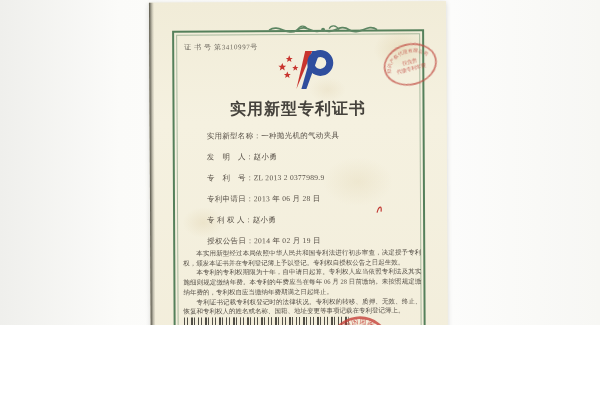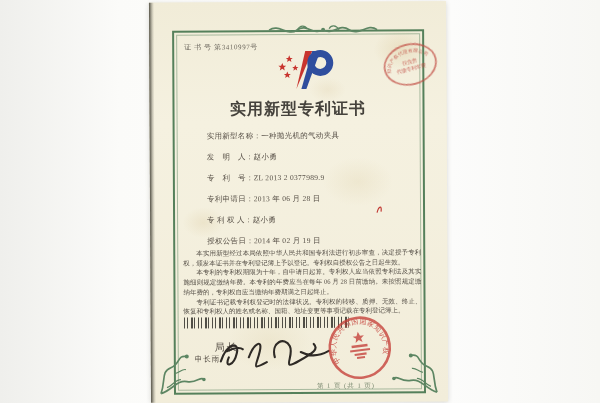--- a/index.html
+++ b/index.html
@@ -1,17 +1,17 @@
 <!DOCTYPE html>
 <html><head>
 <meta charset="utf-8">
 <style>
   * { margin:0; padding:0; box-sizing:border-box; }
   body { font-family:"Liberation Serif","DejaVu Serif",serif; }
-  .photo { position:relative; width:600px; height:403px; overflow:hidden;
+  .photo { position:relative; width:600px; height:325px; overflow:hidden;
     background:linear-gradient(90deg,#efefec,#fbfbf9 20%,#ffffff 60%,#f7f7f4);padding-left:20px; }
   .cert { position:absolute; left:150px; top:2px; width:297px; height:400px;
     transform:rotate(-0.3deg);
     background-color:#f3eedb;
     background-image:
       radial-gradient(ellipse 40px 30px at 85% 12%, rgba(205,180,120,.25), transparent 70%),
       radial-gradient(ellipse 30px 22px at 18% 55%, rgba(200,175,115,.18), transparent 70%),
       radial-gradient(ellipse 50px 35px at 70% 45%, rgba(205,185,130,.16), transparent 70%),
       radial-gradient(ellipse 60px 40px at 40% 85%, rgba(200,180,120,.13), transparent 70%),
       radial-gradient(ellipse 26px 18px at 60% 22%, rgba(205,180,125,.15), transparent 70%),

